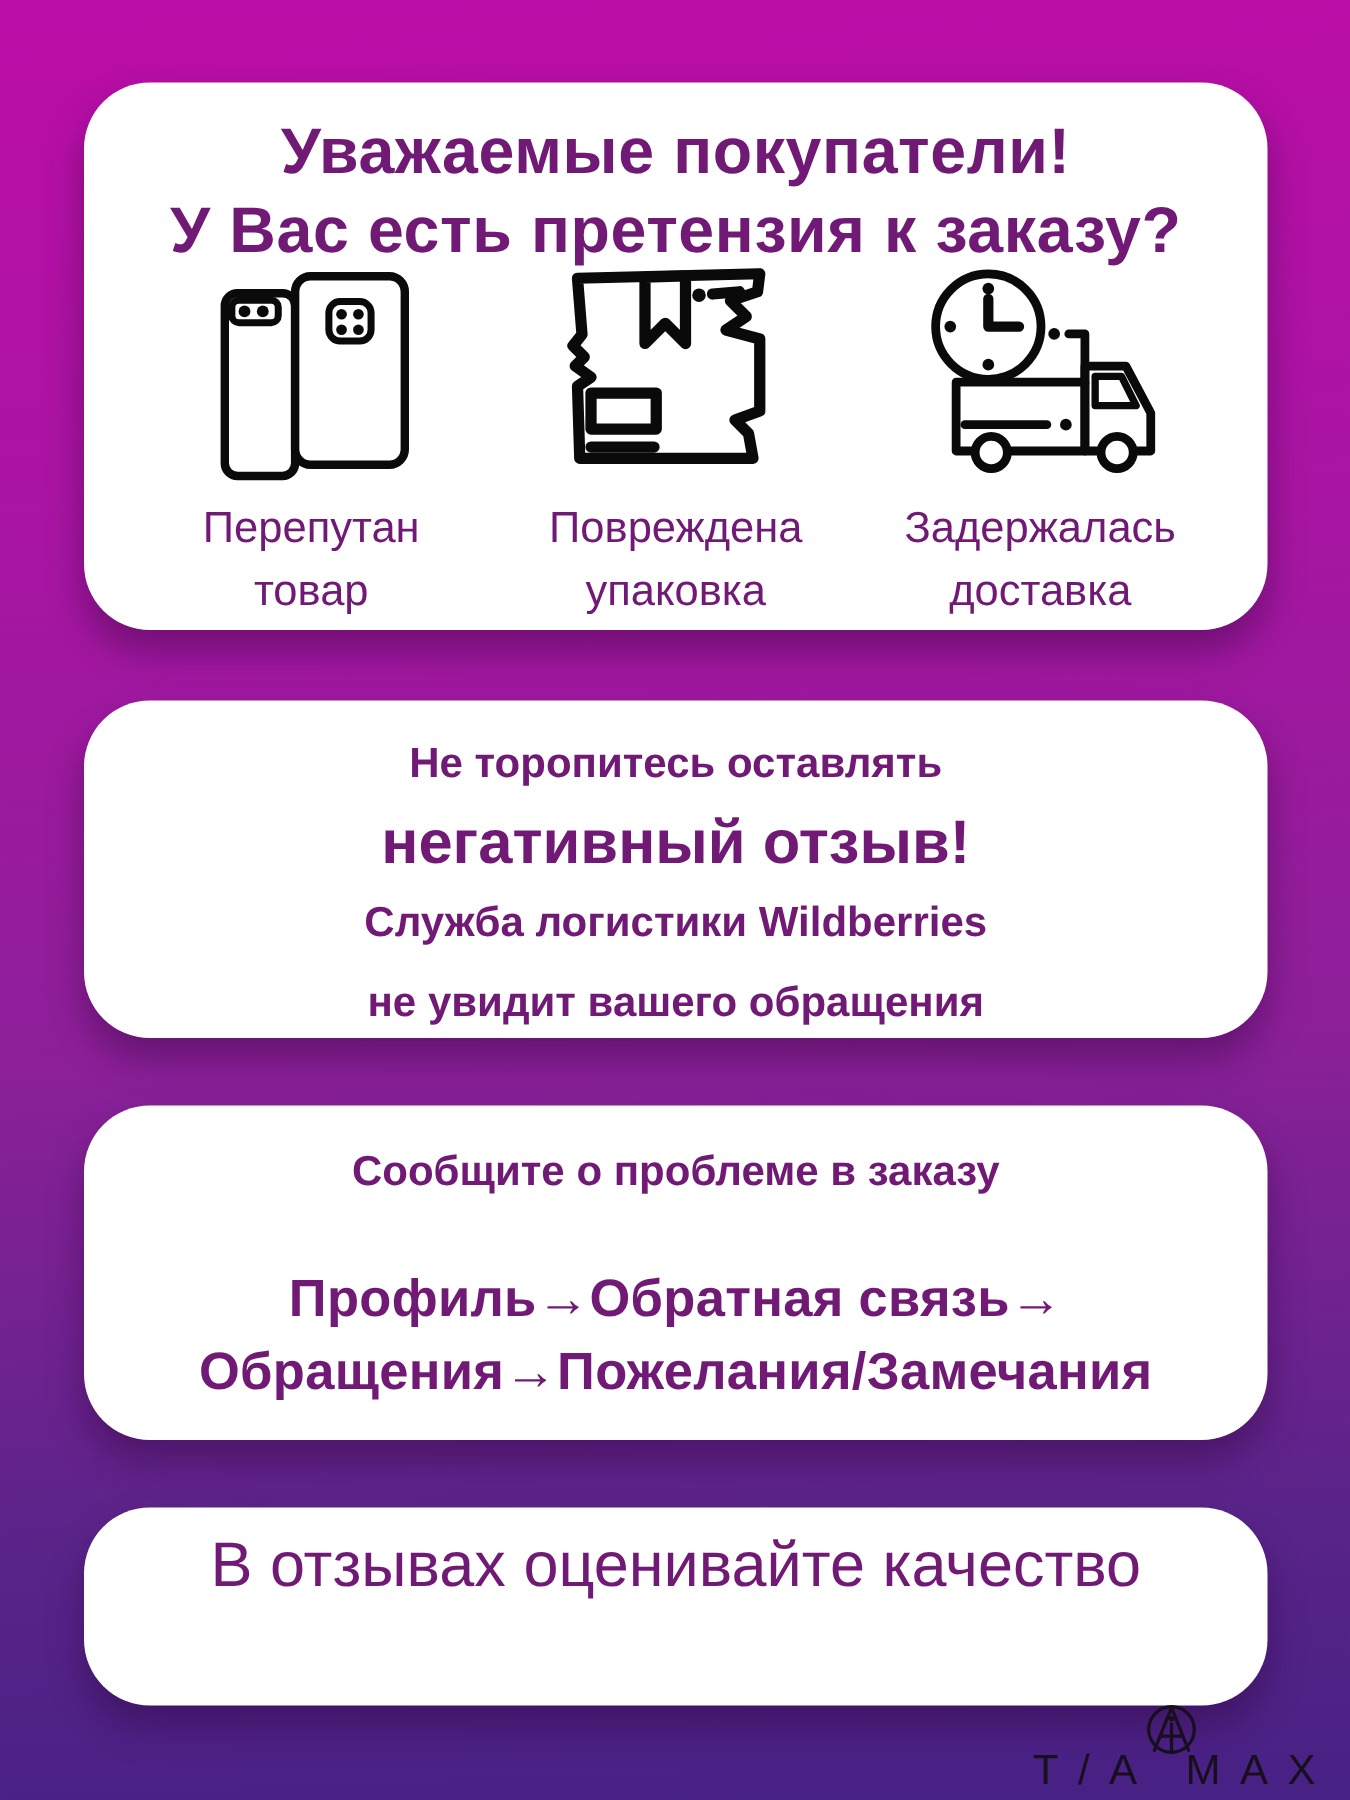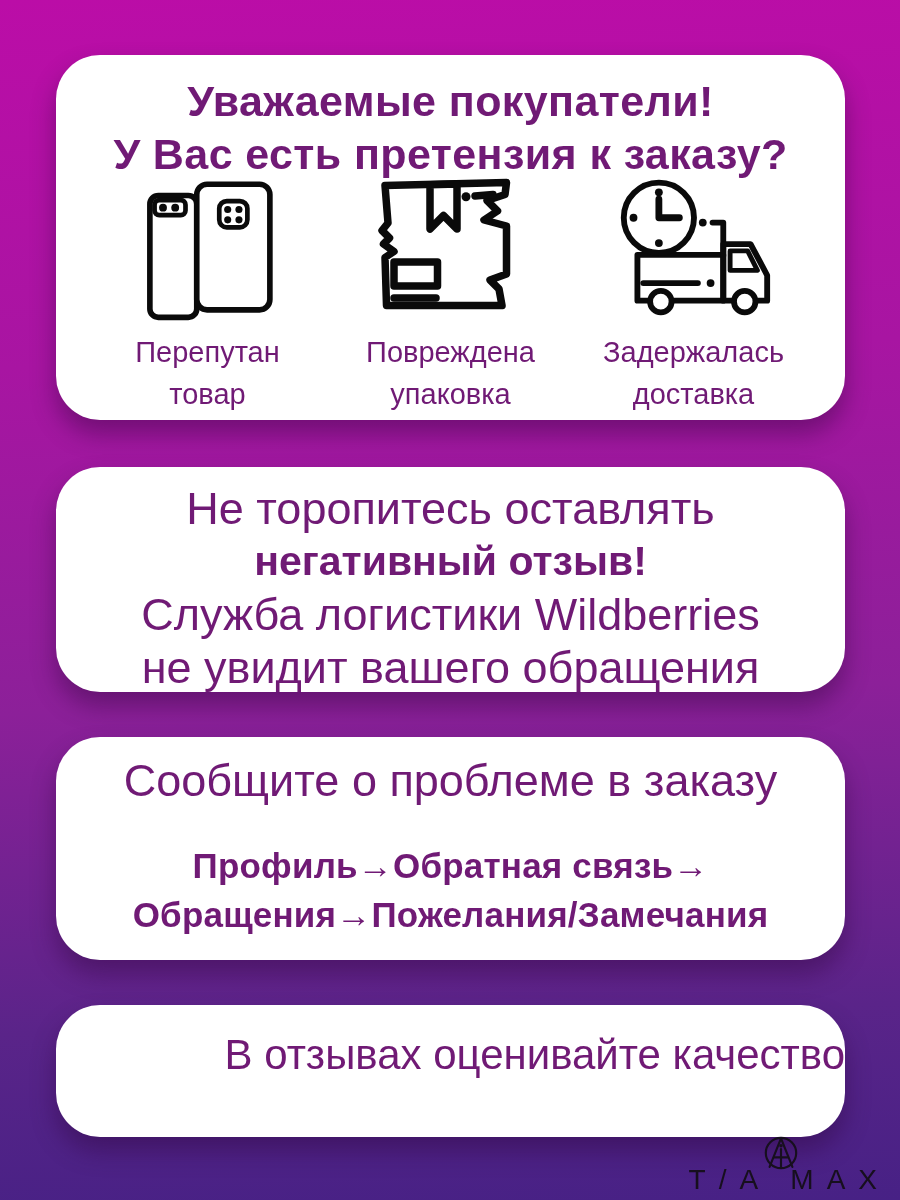--- a/index.html
+++ b/index.html
@@ -9,34 +9,34 @@
     background:linear-gradient(178deg,#bb0da7 0%,#a815a2 30%,#8c2099 58%,#5a2489 84%,#472185 100%);
   }
   .card{
     position:absolute;left:56px;width:789px;background:#ffffff;border-radius:44px;
     box-shadow:0 14px 24px rgba(45,4,58,.42);
     color:#701a75;text-align:center;box-sizing:border-box;
   }
   #card-greeting{top:55px;height:365px;}
   #card-warning{top:467px;height:225px;padding-top:15px;}
   #card-path{top:737px;height:223px;padding-top:17px;}
-  #card-review{top:1005px;height:132px;padding-top:23px;text-align:right;}
+  #card-review{top:1005px;height:132px;padding-top:11px;}
 
   .title-line{font-size:43px;line-height:53px;font-weight:600;letter-spacing:.4px;}
   #card-greeting .title-block{padding-top:20px;}
 
   .claims-row{
     position:absolute;left:30px;right:30px;top:112px;
     display:flex;justify-content:space-between;
   }
   .claim{width:243px;display:flex;flex-direction:column;align-items:center;}
   .claim .icon-box{height:160px;display:flex;align-items:center;justify-content:center;}
   .claim-label{font-size:29px;line-height:34px;font-weight:500;margin-top:8px;}
 
-  .t-reg{font-size:45px;line-height:53px;font-weight:400;}
+  .t-reg{font-size:28px;line-height:53px;font-weight:700;}
   .t-bold{font-size:41px;line-height:53px;font-weight:800;}
   .path-block{margin-top:34px;}
   .path-line{font-size:35px;line-height:49px;font-weight:800;letter-spacing:.2px;}
   .t-review{font-size:42px;line-height:53px;font-weight:500;}
 
   .brand{
     position:absolute;right:10px;bottom:4px;height:62px;
     display:flex;align-items:center;color:#170f1e;flex-direction:column;
   }
   .brand-mark{width:54px;height:58px;margin-right:16px;margin-bottom:-8px;}

